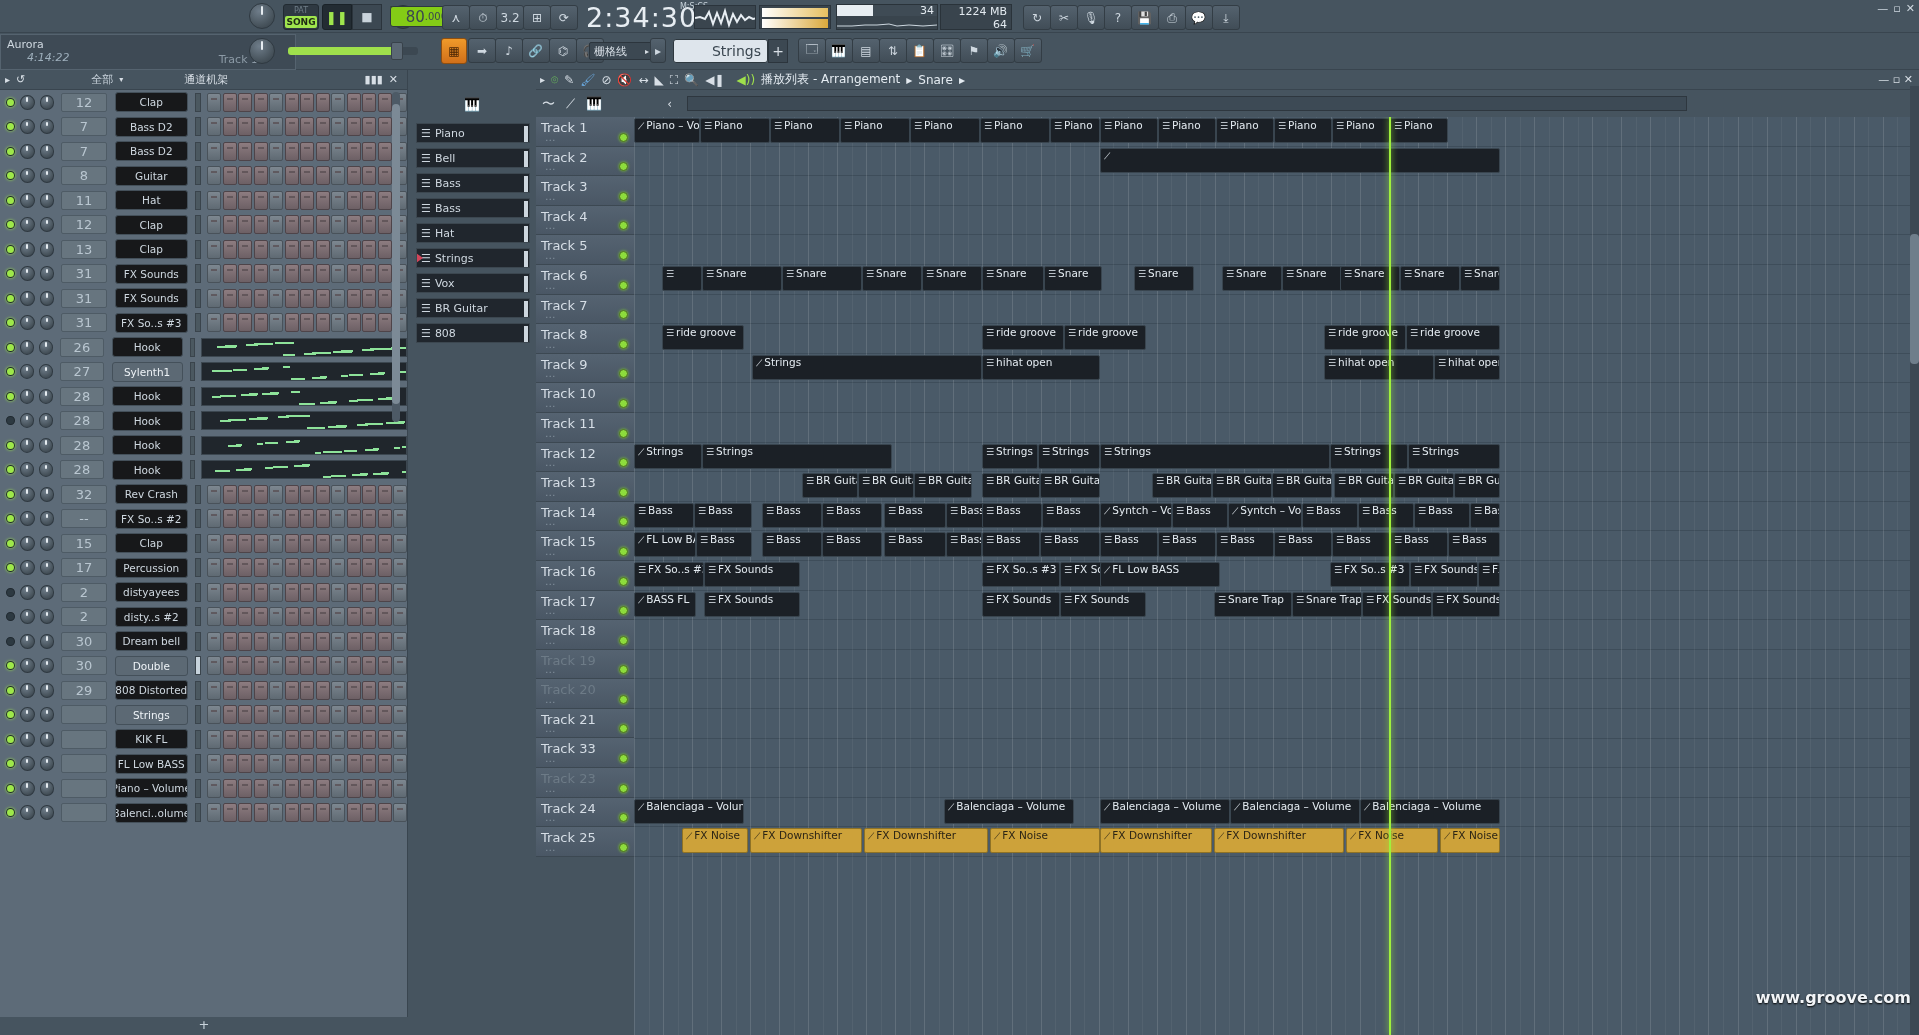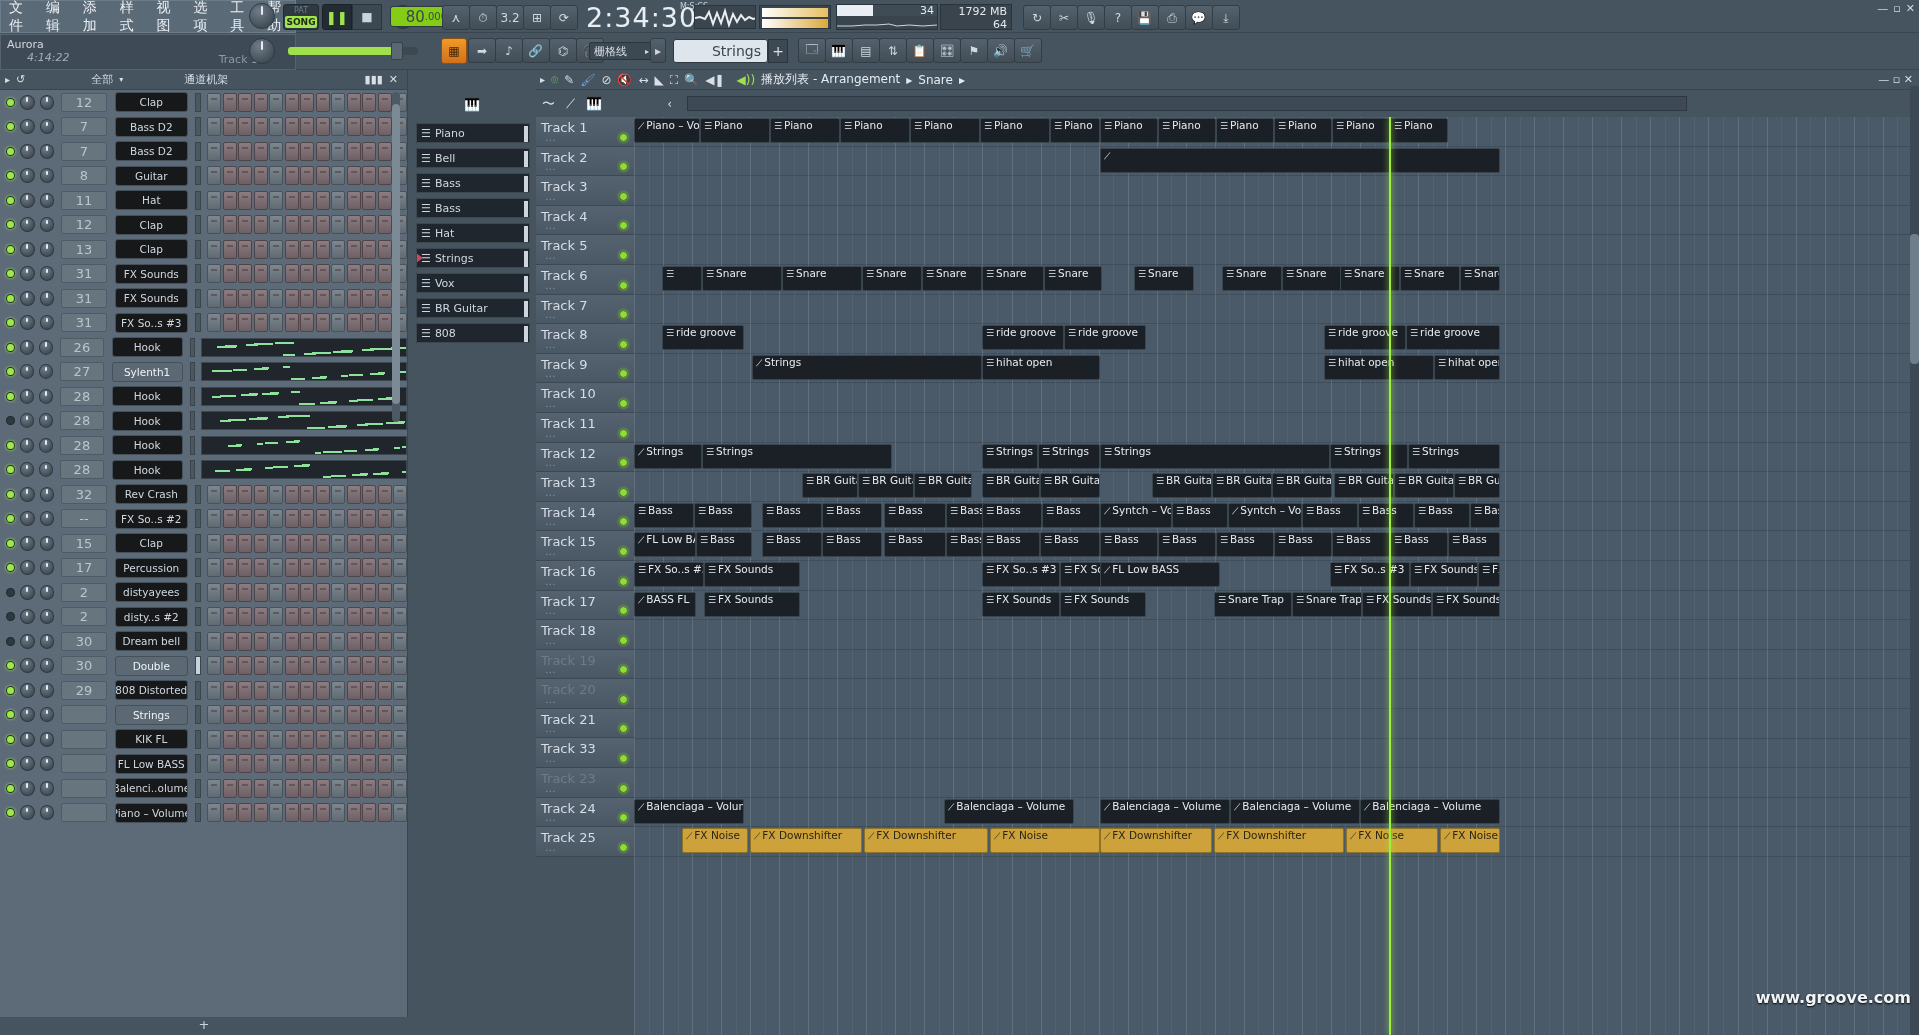--- a/index.html
+++ b/index.html
@@ -114,30 +114,20 @@
   .wincaps{ position:absolute; right:4px; top:2px; display:flex; gap:5px; }
   .wincaps span{ font-size:11px; color:#cfd8e0; }
 </style>
 </head>
 <body>
 
 <div id="app">
 
   <div class="topbar"></div>
 
-  <div class="menubar">
-    <span class="mi">文件</span>
-    <span class="mi">编辑</span>
-    <span class="mi">添加</span>
-    <span class="mi">样式</span>
-    <span class="mi">视图</span>
-    <span class="mi">选项</span>
-    <span class="mi">工具</span>
-    <span class="mi">帮助</span>
-  </div>
 
   <div class="knob" style="position:absolute;left:249px;top:3px;width:26px;height:26px;"></div>
 
   <div style="position:absolute;left:283px;top:4px;width:36px;height:26px;background:#2f3942;border:1px solid #222b32;border-radius:3px;">
     <div style="font-size:8px;color:#6f7d88;text-align:center;line-height:11px;">PAT</div>
     <div style="font-size:9px;color:#1e2a14;background:#9fe54d;text-align:center;line-height:12px;margin:0 1px;border-radius:2px;font-weight:bold;">SONG</div>
   </div>
 
   <div style="position:absolute;left:322px;top:4px;width:30px;height:26px;background:#232c33;border:1px solid #1a2228;border-radius:3px 0 0 3px;display:flex;align-items:center;justify-content:center;">
     <span style="color:#9fe54d;font-size:13px;">❚❚</span>
@@ -179,21 +169,21 @@
   <div style="position:absolute;left:836px;top:4px;width:102px;height:26px;background:#39444d;border:1px solid #2a333a;">
     <div style="height:11px;background:#3f4b55;position:relative;">
       <div style="position:absolute;left:0;top:0;width:36px;height:11px;background:#e8eef3;"></div>
       <span style="position:absolute;right:3px;top:-1px;font-size:11px;color:#e3eaf0;">34</span>
     </div>
     <svg width="100" height="13" viewBox="0 0 100 13">
         <polyline points="0,10 15,10 28,9 40,9 52,8 60,10 72,9 86,10 100,9" fill="none" stroke="#cdd7df" stroke-width="1"></polyline>
       </svg>
   </div>
   <div style="position:absolute;left:940px;top:4px;width:72px;height:26px;background:#39444d;border:1px solid #2a333a;text-align:right;padding-right:4px;">
-    <div style="font-size:11px;color:#e3eaf0;">1792 MB</div>
+    <div style="font-size:11px;color:#e3eaf0;">1224 MB</div>
     <div style="font-size:11px;color:#e3eaf0;">64</div>
   </div>
 
   <div class="tbtn sq" style="position:absolute;left:1023px;top:5px;">↻</div>
   <div class="tbtn sq" style="position:absolute;left:1050px;top:5px;">✂</div>
   <div class="tbtn sq" style="position:absolute;left:1077px;top:5px;">🎙</div>
   <div class="tbtn sq" style="position:absolute;left:1104px;top:5px;">?</div>
   <div class="tbtn sq" style="position:absolute;left:1131px;top:5px;">💾</div>
   <div class="tbtn sq" style="position:absolute;left:1158px;top:5px;">⎙</div>
   <div class="tbtn sq" style="position:absolute;left:1185px;top:5px;">💬</div>
@@ -908,44 +898,44 @@
             <div class="st"></div>
             <div class="st"></div>
             <div class="st b"></div>
           </div>
         </div>
         <div class="chrow">
           <div class="led on"></div>
           <div class="knob kn"></div>
           <div class="knob kn"></div>
           <div class="mixnum"></div>
+          <div class="chname">Piano – Volume</div>
+          <div class="vbar"></div>
+          <div class="steps">
+            <div class="st b"></div>
+            <div class="st"></div>
+            <div class="st"></div>
+            <div class="st"></div>
+            <div class="st b"></div>
+            <div class="st"></div>
+            <div class="st"></div>
+            <div class="st"></div>
+            <div class="st b"></div>
+            <div class="st"></div>
+            <div class="st"></div>
+            <div class="st"></div>
+            <div class="st b"></div>
+          </div>
+        </div>
+        <div class="chrow">
+          <div class="led on"></div>
+          <div class="knob kn"></div>
+          <div class="knob kn"></div>
+          <div class="mixnum"></div>
           <div class="chname">Balenci..olume</div>
-          <div class="vbar"></div>
-          <div class="steps">
-            <div class="st b"></div>
-            <div class="st"></div>
-            <div class="st"></div>
-            <div class="st"></div>
-            <div class="st b"></div>
-            <div class="st"></div>
-            <div class="st"></div>
-            <div class="st"></div>
-            <div class="st b"></div>
-            <div class="st"></div>
-            <div class="st"></div>
-            <div class="st"></div>
-            <div class="st b"></div>
-          </div>
-        </div>
-        <div class="chrow">
-          <div class="led on"></div>
-          <div class="knob kn"></div>
-          <div class="knob kn"></div>
-          <div class="mixnum"></div>
-          <div class="chname">Piano – Volume</div>
           <div class="vbar"></div>
           <div class="steps">
             <div class="st b"></div>
             <div class="st"></div>
             <div class="st"></div>
             <div class="st"></div>
             <div class="st b"></div>
             <div class="st"></div>
             <div class="st"></div>
             <div class="st"></div>

